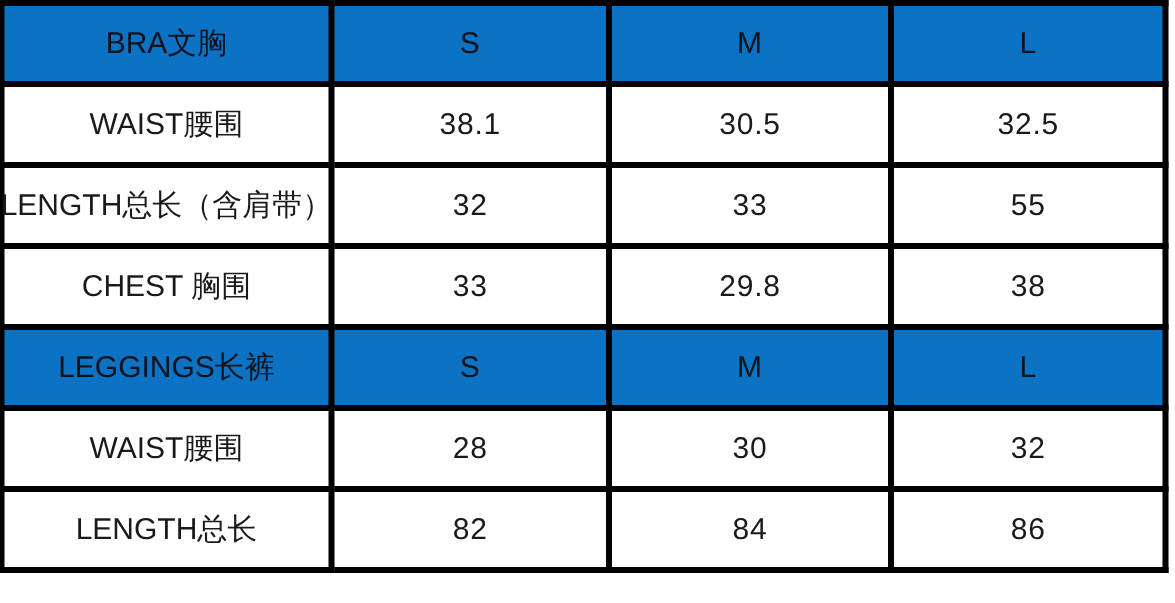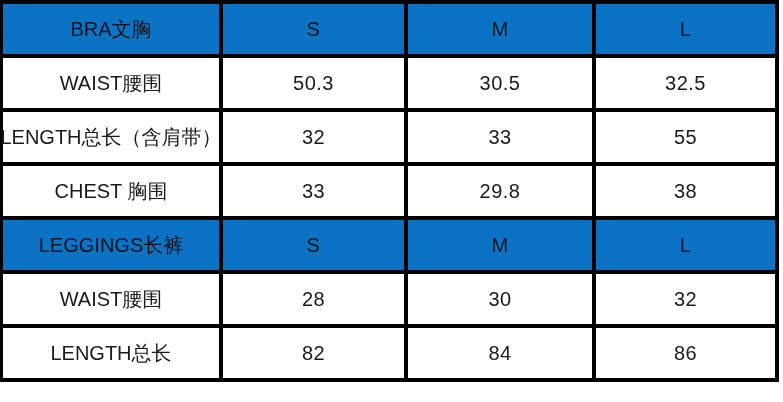--- a/index.html
+++ b/index.html
@@ -100,21 +100,21 @@
 
         <tr class="section-header">
           <td class="label-cell">BRA文胸</td>
           <td class="value-cell">S</td>
           <td class="value-cell">M</td>
           <td class="value-cell">L</td>
         </tr>
 
         <tr>
           <td class="label-cell">WAIST腰围</td>
-          <td class="value-cell">50.3</td>
+          <td class="value-cell">38.1</td>
           <td class="value-cell">30.5</td>
           <td class="value-cell">32.5</td>
         </tr>
 
         <tr>
           <td class="label-cell label-overflow">
             <span class="overflow-text">LENGTH总长（含肩带）</span>
           </td>
           <td class="value-cell">32</td>
           <td class="value-cell">33</td>

